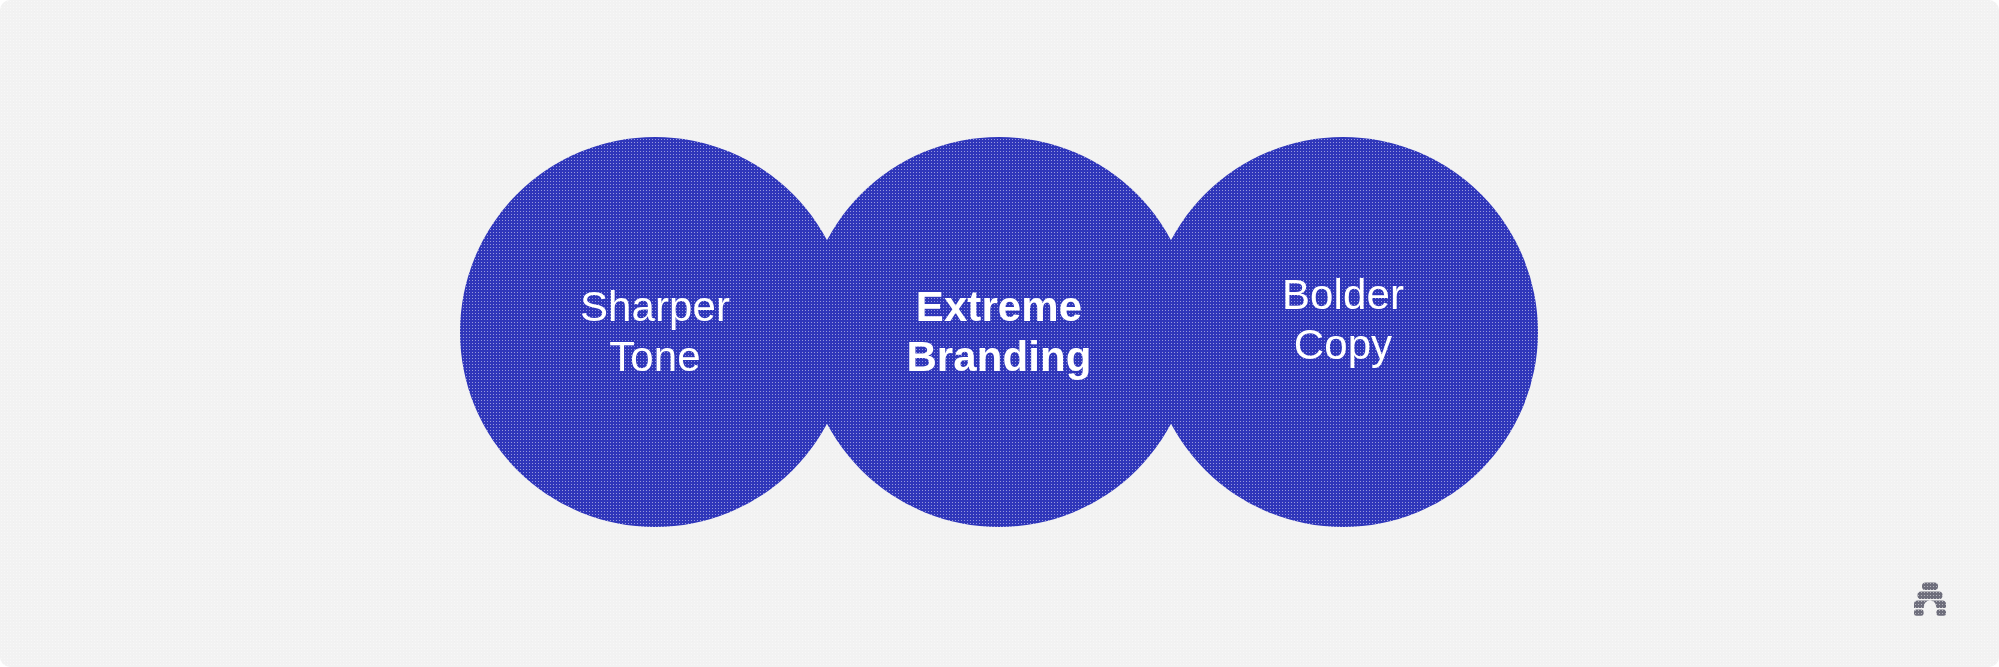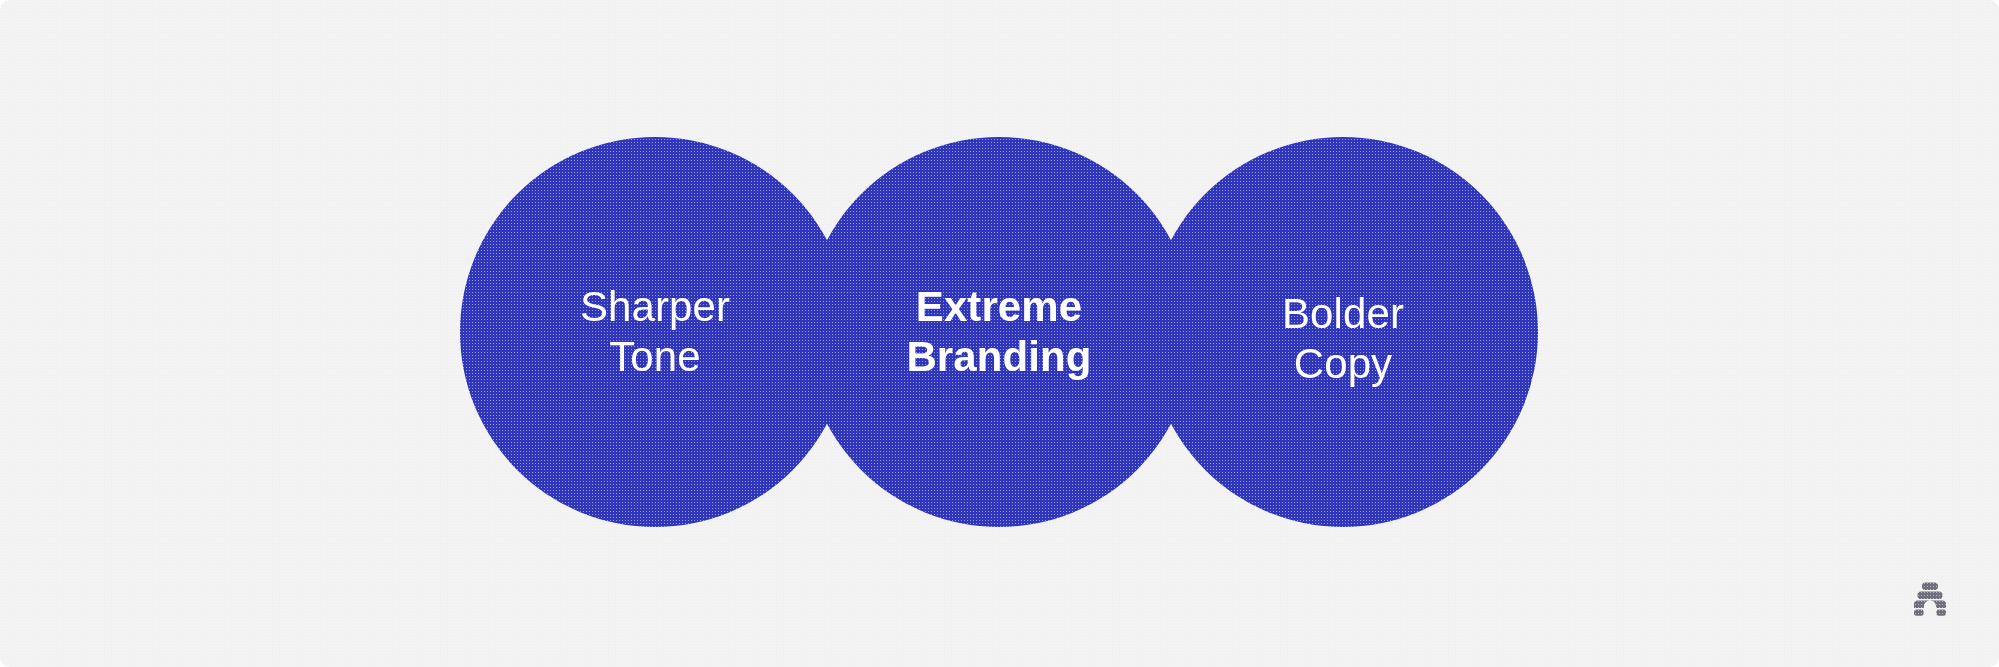--- a/index.html
+++ b/index.html
@@ -84,21 +84,21 @@
       <circle cx="1343" cy="332" r="195" fill="#2f36ba"></circle>
     </g>
   </svg>
 
   <div class="venn-label" style="left:655px; top:332px;">Sharper
 Tone</div>
 
   <div class="venn-label" style="left:999px; top:332px;font-weight:bold;">Extreme
 Branding</div>
 
-  <div class="venn-label" style="left:1343px; top:339px;">Bolder
+  <div class="venn-label" style="left:1343px; top:320px;">Bolder
 Copy</div>
 
   <svg class="logo" viewBox="0 0 42 42" xmlns="http://www.w3.org/2000/svg">
     <g fill="#6e6e7c">
       <rect x="13" y="5.5" width="16" height="7.5" rx="3.6"></rect>
       <rect x="8.5" y="14.5" width="25" height="7.5" rx="3.6"></rect>
       <path d="M5 27.2a3.6 3.6 0 0 1 3.6-3.6h24.8a3.6 3.6 0 0 1 3.6 3.6v3.9H27.2v-1.4a6.2 6.2 0 0 0-12.4 0v1.4H5z"></path>
       <rect x="5" y="32.6" width="9.6" height="6.2" rx="2.4"></rect>
       <rect x="27.4" y="32.6" width="9.6" height="6.2" rx="2.4"></rect>
     </g>

